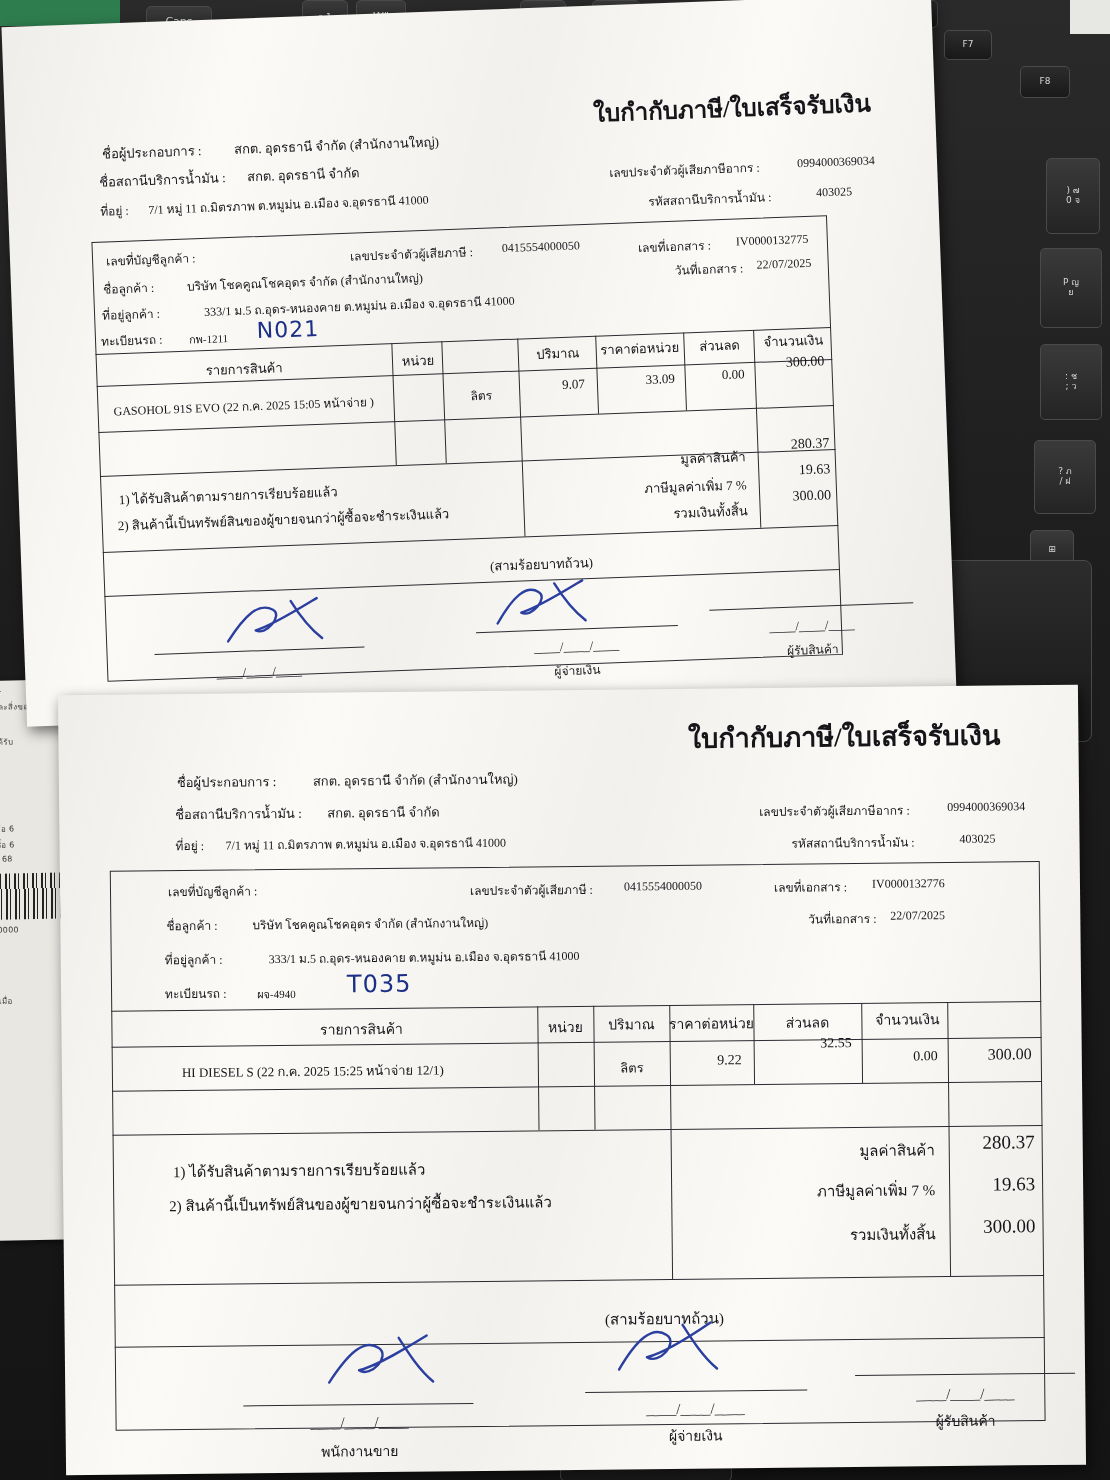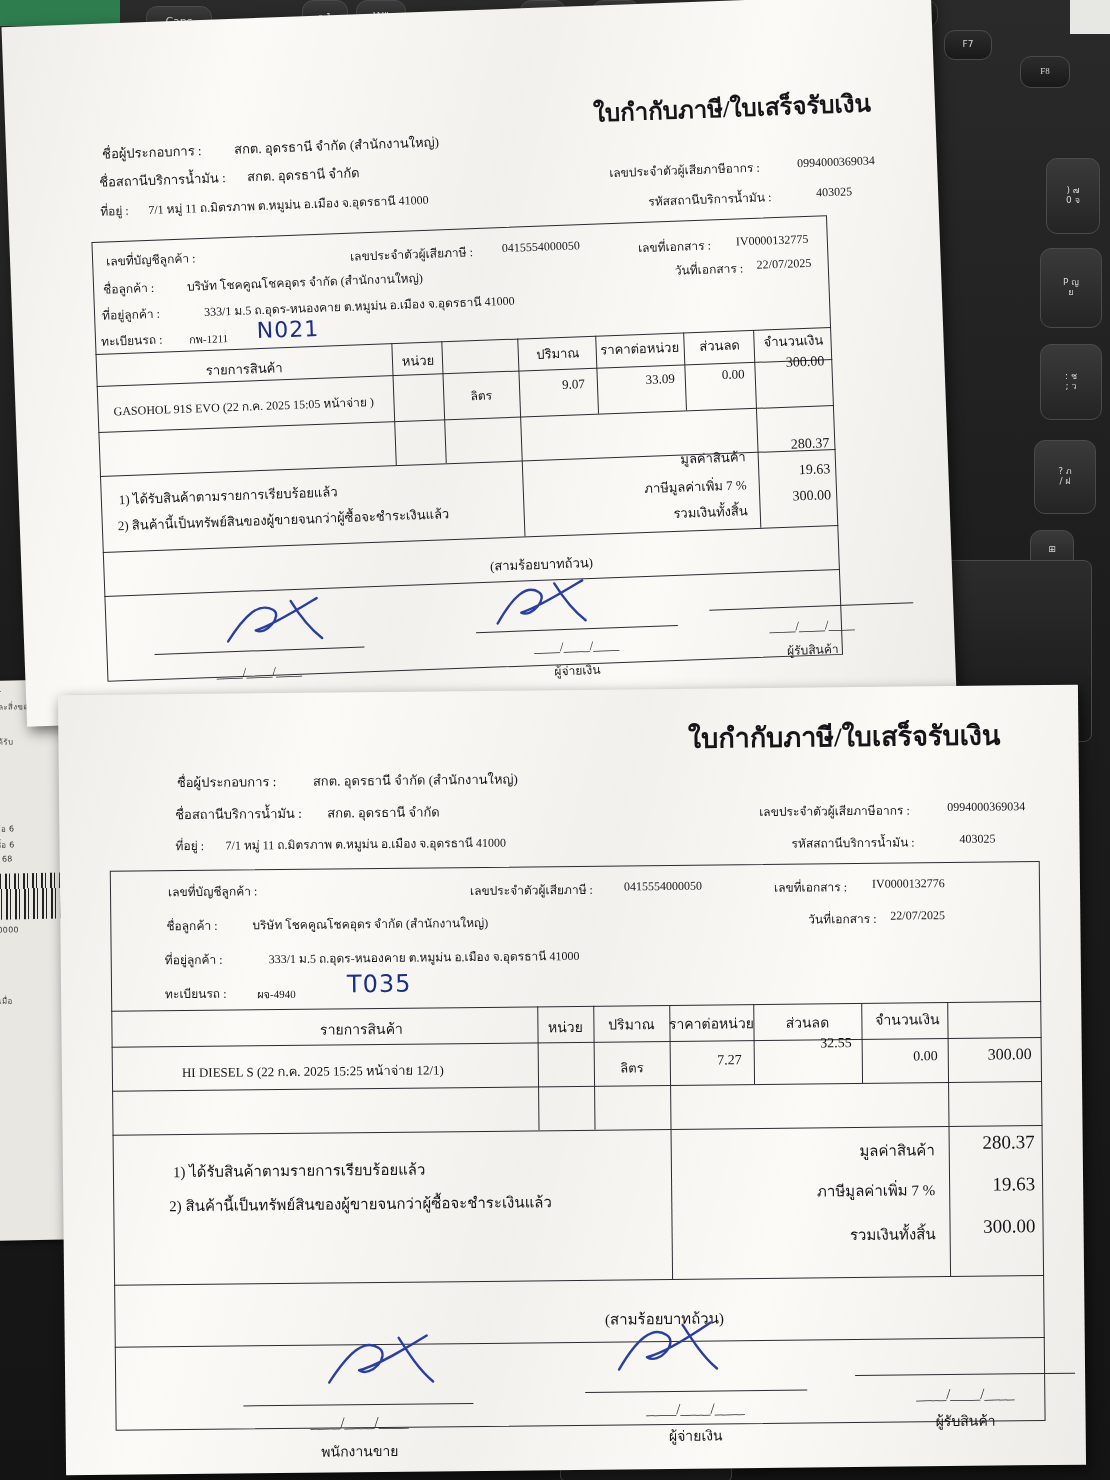--- a/index.html
+++ b/index.html
@@ -9,21 +9,21 @@
     font-family:"Liberation Serif", serif;
   }
 
   
   #bg{position:absolute;inset:0;background:
       linear-gradient(180deg,#2a2a2a 0%,#1d1d1d 40%,#141414 100%);}
   #bg .green-strip{position:absolute;left:0;top:0;width:120px;height:26px;background:#2e7d4f;}
   #bg .white-strip{position:absolute;right:0;top:0;width:40px;height:34px;background:#e7e7e4;}
 
   .kb-key{position:absolute;background:linear-gradient(180deg,#3a3a3a,#242424);
-          border-radius:11px;border:1px solid #4a4a4a;color:#d8d8d8;
+          border-radius:5px;border:1px solid #4a4a4a;color:#d8d8d8;
           font-family:"DejaVu Sans",sans-serif;font-size:11px;
           display:flex;align-items:center;justify-content:center;text-align:center;line-height:1.1;}
   .kb-key.small{font-size:9px;}
   .kb-key.dark{background:linear-gradient(180deg,#2c2c2c,#191919);}
 
   
   #thermal{position:absolute;left:-8px;top:680px;width:92px;height:560px;
     background:#e9e7e2;transform:rotate(-1.2deg);
     box-shadow:2px 2px 6px rgba(0,0,0,.6);
     font-family:"DejaVu Sans",sans-serif;font-size:8px;color:#3a3a3a;
@@ -81,21 +81,21 @@
 Lock</div>
   <div class="kb-key small" style="left:302px;top:0;width:44px;height:34px;">ๆ 1</div>
   <div class="kb-key" style="left:356px;top:0;width:48px;height:44px;">W"<br>ไ</div>
   <div class="kb-key" style="left:452px;top:16px;width:46px;height:46px;">E<br>ำ</div>
   <div class="kb-key small" style="left:520px;top:0;width:44px;height:40px;">4 ภ<br>$</div>
   <div class="kb-key small" style="left:592px;top:0;width:46px;height:42px;">% ๕<br>5</div>
   <div class="kb-key small" style="left:700px;top:4px;width:38px;height:34px;">^<br>6</div>
   <div class="kb-key" style="left:280px;top:56px;width:48px;height:42px;">A ฟ</div>
   <div class="kb-key small dark" style="left:890px;top:0;width:46px;height:26px;">F6</div>
   <div class="kb-key small dark" style="left:944px;top:30px;width:46px;height:28px;">F7</div>
-  <div class="kb-key small dark" style="left:1020px;top:56px;width:48px;height:30px;font-family:Liberation Serif, serif;">F8</div>
+  <div class="kb-key small dark" style="left:1020px;top:66px;width:48px;height:30px;">F8</div>
   <div class="kb-key small" style="left:1046px;top:158px;width:52px;height:74px;">) ๗<br>0 จ</div>
   <div class="kb-key small" style="left:1040px;top:248px;width:60px;height:78px;">P ญ<br>ย</div>
   <div class="kb-key small" style="left:1040px;top:344px;width:60px;height:74px;">: ช<br>; ว</div>
   <div class="kb-key small" style="left:1034px;top:440px;width:60px;height:72px;">? ภ<br>/ ฝ</div>
   <div class="kb-key small" style="left:1030px;top:530px;width:42px;height:38px;">⊞</div>
   <div class="kb-key dark" style="left:860px;top:560px;width:230px;height:180px;border-radius:8px;"></div>
   <div class="kb-key dark" style="left:560px;top:1440px;width:170px;height:40px;border-radius:6px;"></div>
 </div>
 
 <div id="thermal">
@@ -266,21 +266,21 @@
 
     <div class="cell c" style="left:300px;top:326px;font-size:14px;">รายการสินค้า</div>
     <div class="cell c" style="left:504px;top:326px;font-size:14px;">หน่วย</div>
     <div class="cell c" style="left:570px;top:324px;font-size:14px;">ปริมาณ</div>
     <div class="cell c" style="left:650px;top:324px;font-size:14px;">ราคาต่อหน่วย</div>
     <div class="cell c" style="left:846px;top:322px;font-size:14px;">จำนวนเงิน</div>
     <div class="cell c" style="left:746px;top:324px;font-size:14px;">ส่วนลด</div>
 
     <div class="cell" style="left:120px;top:368px;font-size:13px;">HI DIESEL S (22 ก.ค. 2025 15:25 หน้าจ่าย 12/1)</div>
     <div class="cell c" style="left:570px;top:368px;font-size:13px;">ลิตร</div>
-    <div class="cell r" style="left:680px;top:364px;font-size:14px;">7.27</div>
+    <div class="cell r" style="left:680px;top:364px;font-size:14px;">9.22</div>
     <div class="cell r" style="left:790px;top:348px;font-size:14px;">32.55</div>
     <div class="cell r" style="left:876px;top:362px;font-size:14px;">0.00</div>
     <div class="cell r" style="left:970px;top:360px;font-size:16px;">300.00</div>
 
     <div class="cell" style="left:110px;top:466px;font-size:15px;">1) ได้รับสินค้าตามรายการเรียบร้อยแล้ว</div>
     <div class="cell" style="left:106px;top:500px;font-size:15px;">2) สินค้านี้เป็นทรัพย์สินของผู้ขายจนกว่าผู้ซื้อจะชำระเงินแล้ว</div>
 
     <div class="cell r" style="left:872px;top:452px;font-size:15px;">มูลค่าสินค้า</div>
     <div class="cell r" style="left:972px;top:446px;font-size:19px;">280.37</div>
     <div class="cell r" style="left:872px;top:492px;font-size:15px;">ภาษีมูลค่าเพิ่ม 7 %</div>

